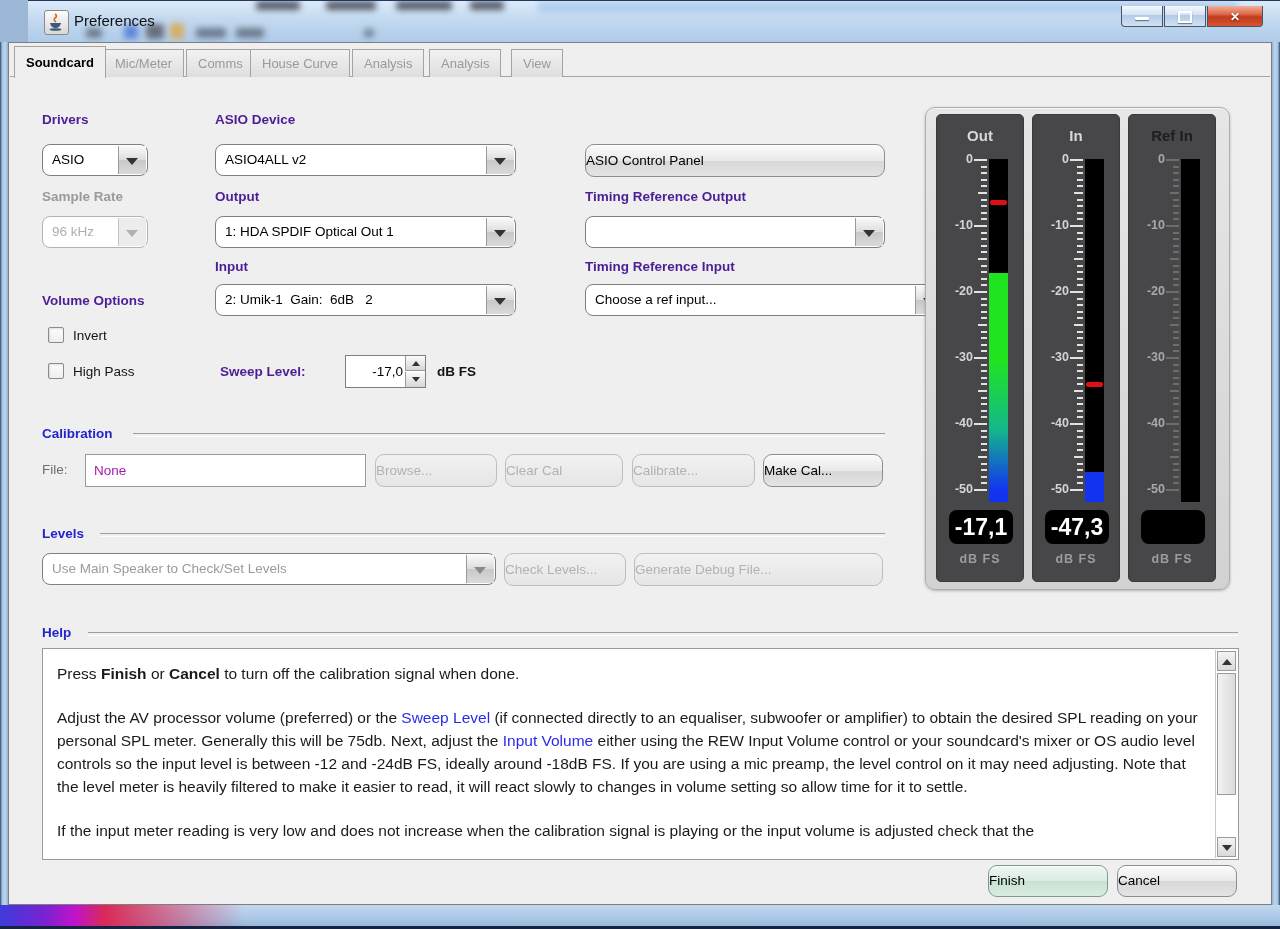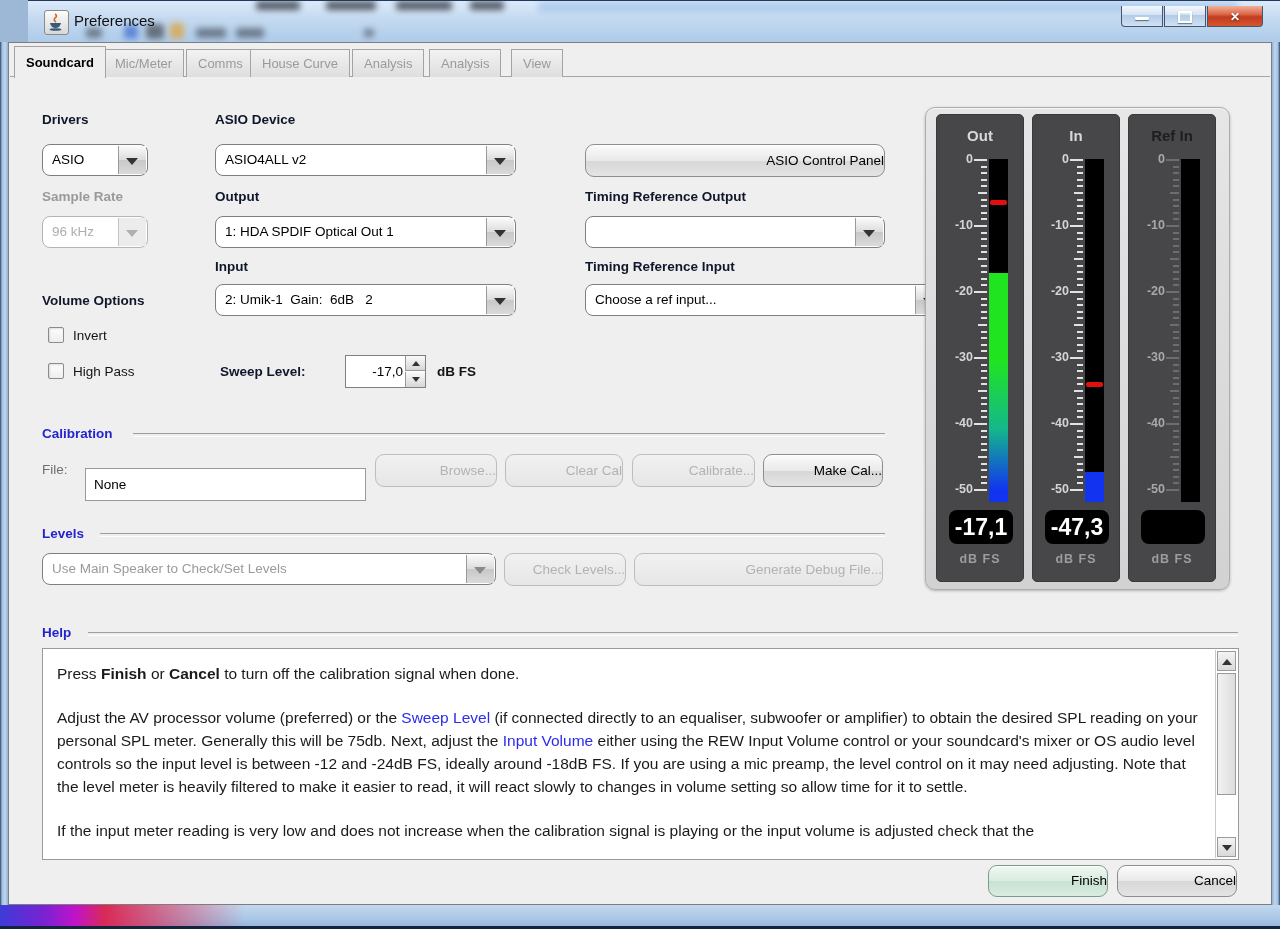--- a/index.html
+++ b/index.html
@@ -22,50 +22,50 @@
   .btn-min{left:1121px;width:42px;border-radius:0 0 0 4px;background:linear-gradient(#f3f8fd,#d3e2f3 45%,#b3cbe7 46%,#cfe1f4);}
   .btn-max{left:1164px;width:42px;background:linear-gradient(#f3f8fd,#d3e2f3 45%,#b3cbe7 46%,#cfe1f4);}
   .btn-close{left:1207px;width:56px;border-radius:0 0 4px 0;background:linear-gradient(#f0b09a,#dd6a4a 40%,#c03c20 55%,#d8552f);}
   .minline{display:inline-block;width:14px;height:3px;background:#fff;border-radius:1px;margin-top:10px;box-shadow:0 1px 1px rgba(0,0,0,.5);}
   .maxbox{display:inline-block;width:10px;height:8px;border:2px solid #fff;margin-top:5px;box-shadow:0 1px 1px rgba(0,0,0,.4);}
   
   .tabstrip-line{left:10px;top:76px;width:1260px;height:1px;background:#a5a5a5;}
   .tab{top:49px;height:28px;line-height:28px;padding:0 11px;background:linear-gradient(#f2f2f2,#dedede);border:1px solid #a3a3a3;border-bottom:none;box-sizing:border-box;font-size:13px;color:#9a9a9a;}
   .tab.active{top:46px;height:32px;line-height:31px;background:#efefef;font-weight:bold;color:#000;z-index:5;}
   
-  .bluelab{color:#0f172a;font-size:13.5px;font-weight:bold;}
+  .bluelab{color:#4c1d95;font-size:13.5px;font-weight:bold;}
   .greylab{color:#9a9a9a;font-size:13.5px;font-weight:bold;}
   .darklab{color:#141414;font-size:13.5px;}
   .seclab{color:#2424cf;font-size:13.5px;font-weight:bold;}
   .secline{height:2px;border-top:1px solid #9e9e9e;border-bottom:1px solid #fdfdfd;}
   
   .combo{height:32px;background:#fff;border:1px solid #7f7f7f;box-sizing:border-box;border-radius:8px;}
   .combo .ctext{position:absolute;left:9px;top:0;right:30px;line-height:30px;font-size:13.5px;color:#000;white-space:pre;overflow:hidden;}
   .combo .cbtn{position:absolute;right:1px;top:1px;bottom:1px;width:27px;background:linear-gradient(#fafafa,#dcdcdc 50%,#c8c8c8 51%,#dadada);border-left:1px solid #9a9a9a;}
   .combo .arr{position:absolute;left:7px;top:12px;width:0;height:0;border-left:6px solid transparent;border-right:6px solid transparent;border-top:7px solid #333;}
   .combo.disabled{border-color:#b4b4b4;}
   .combo.disabled .ctext{color:#aeaeae;}
   .combo.disabled .cbtn{background:#ececec;border-left-color:#c4c4c4;}
   .combo.disabled .arr{border-top-color:#b0b0b0;}
   .combo.greytext .ctext{color:#9a9a9a;}
   
-  .btn{height:33px;line-height:31px;text-align:right;font-size:13.5px;color:#000;background:linear-gradient(#fbfbfb,#e9e9e9 50%,#d7d7d7 51%,#e4e4e4);border:1px solid #8d8d8d;border-radius:9px;box-sizing:border-box;box-shadow:inset 0 1px 0 #fff;}
+  .btn{height:33px;line-height:31px;text-align:left;font-size:13.5px;color:#000;background:linear-gradient(#fbfbfb,#e9e9e9 50%,#d7d7d7 51%,#e4e4e4);border:1px solid #8d8d8d;border-radius:9px;box-sizing:border-box;box-shadow:inset 0 1px 0 #fff;}
   .btn.disabled{color:#b2b2b2;background:linear-gradient(#f1f1f1,#e6e6e6);border-color:#bdbdbd;box-shadow:none;}
   .btn.mint{background:linear-gradient(#eef8f2,#d9ecdf 50%,#c8e2d2 51%,#d9ecdf);border-color:#7f9a8d;}
   
   .checkbox{width:16px;height:16px;background:linear-gradient(#fdfdfd,#eee);border:1px solid #8b8b8b;border-radius:2px;box-sizing:border-box;box-shadow:inset 1px 1px 2px rgba(0,0,0,.12);}
   .spinner{width:81px;height:33px;background:#fff;border:1px solid #7f7f7f;box-sizing:border-box;}
   .spinner .sval{position:absolute;left:0;top:0;right:22px;text-align:right;line-height:31px;font-size:13.5px;color:#000;}
   .spinner .sbtn{position:absolute;right:0;width:20px;height:15px;background:linear-gradient(#fafafa,#d6d6d6);border-left:1px solid #9a9a9a;box-sizing:border-box;}
   .spinner .up{top:0;border-bottom:1px solid #9a9a9a;}
   .spinner .dn{bottom:0;}
   .tri-up{position:absolute;left:6px;top:5px;width:0;height:0;border-left:4px solid transparent;border-right:4px solid transparent;border-bottom:5px solid #333;}
   .tri-dn{position:absolute;left:6px;top:5px;width:0;height:0;border-left:4px solid transparent;border-right:4px solid transparent;border-top:5px solid #333;}
   
-  .tfield{background:#fff;border:1px solid #9a9a9a;box-sizing:border-box;font-size:13.5px;line-height:31px;padding-left:8px;color:#000000;margin-top:14px;}
+  .tfield{background:#fff;border:1px solid #9a9a9a;box-sizing:border-box;font-size:13.5px;line-height:31px;padding-left:8px;color:#a21caf;}
   
   .meter-panel{left:925px;top:107px;width:303px;height:481px;background:linear-gradient(#e6e6e6,#d2d2d2);border:1px solid #adadad;border-radius:10px;box-shadow:inset 0 1px 0 #f6f6f6,0 1px 3px rgba(0,0,0,.25);}
   .meter-col{position:absolute;top:6px;width:88px;height:468px;background:#47474a;border-radius:5px;border:1px solid #3a3a3c;box-sizing:border-box;}
   .m-title{position:absolute;top:12px;left:0;width:100%;text-align:center;font-size:15px;font-weight:bold;}
   .m-well{position:absolute;left:52px;top:44px;width:19px;height:343px;background:#000;}
   .m-bar{position:absolute;left:0;width:100%;}
   .m-peak{position:absolute;left:1px;width:17px;height:5px;border-radius:2px;background:#e01010;}
   .m-tick{position:absolute;height:2px;}
   .m-lab{position:absolute;left:4px;width:32px;text-align:right;font-size:12.5px;font-weight:bold;}
   .m-value{position:absolute;left:12px;top:395px;width:64px;height:34px;background:#000;border-radius:8px;color:#fff;font-size:23px;font-weight:bold;text-align:center;line-height:34px;}

